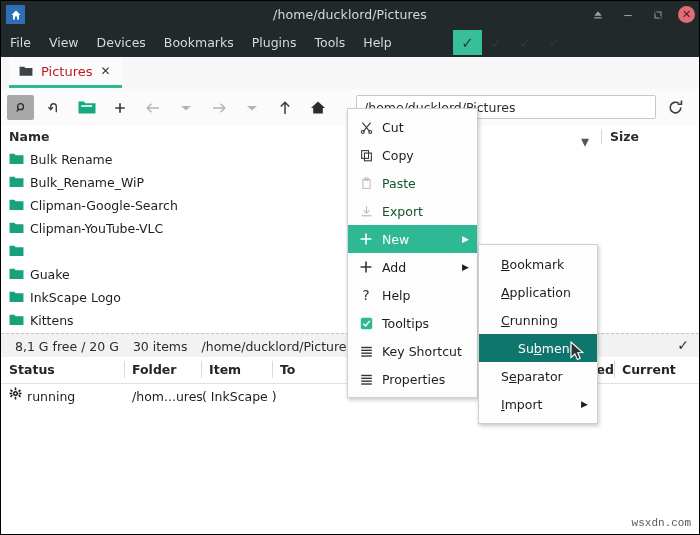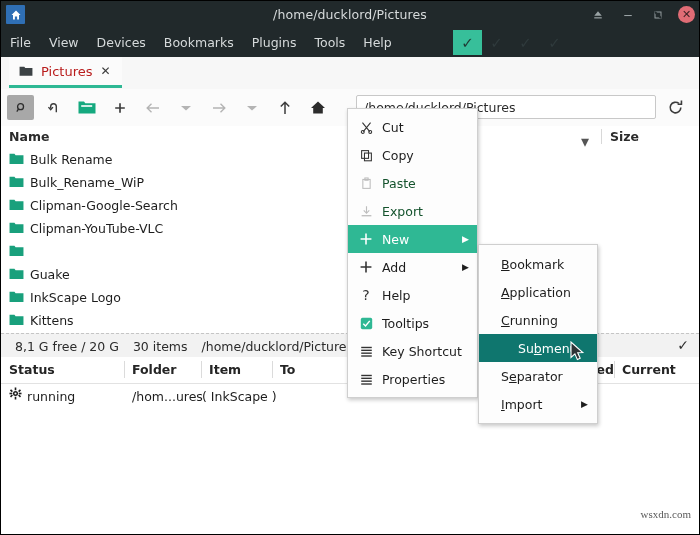--- a/index.html
+++ b/index.html
@@ -214,23 +214,23 @@
   }
   .subitem.sel { background: #0f766e; color: #ffffff; padding-left: 39px; }
   .subarrow { position: absolute; right: 9px; font-size: 9px; }
   .acc { text-decoration: underline; }
 
   
   .cursor { position: absolute; left: 569px; top: 340px; }
 
   
   .watermark {
-    position: absolute; right: 8px; bottom: 14px;
+    position: absolute; right: 8px; bottom: 5px;
     font-size: 11px; color: #5a5a5a;
-    font-family: Liberation Serif, serif;
+    font-family: Liberation Mono, monospace;
   }
 </style>
 </head>
 <body>
 
 <div id="app">
 
   <div class="titlebar">
     <div class="tb-appicon">
       <svg width="12" height="12" viewBox="0 0 16 16">

